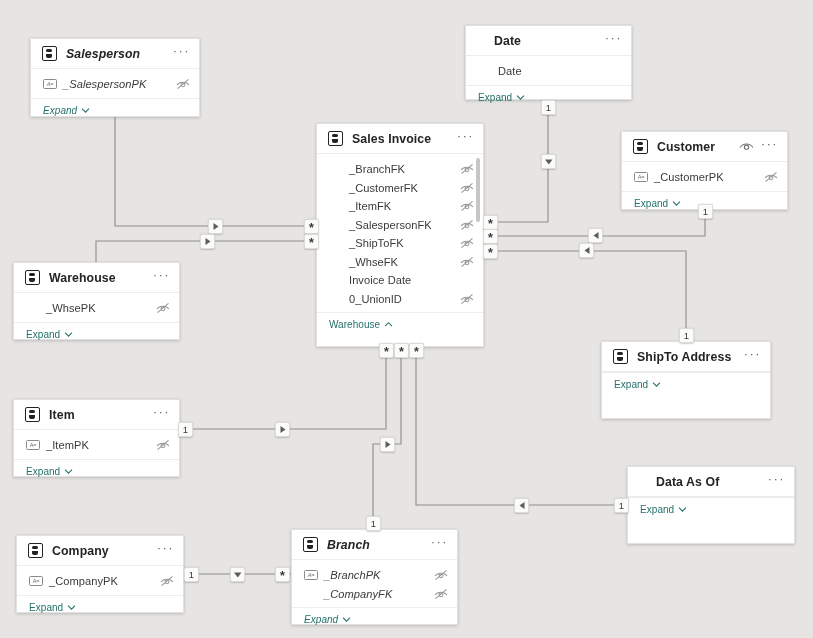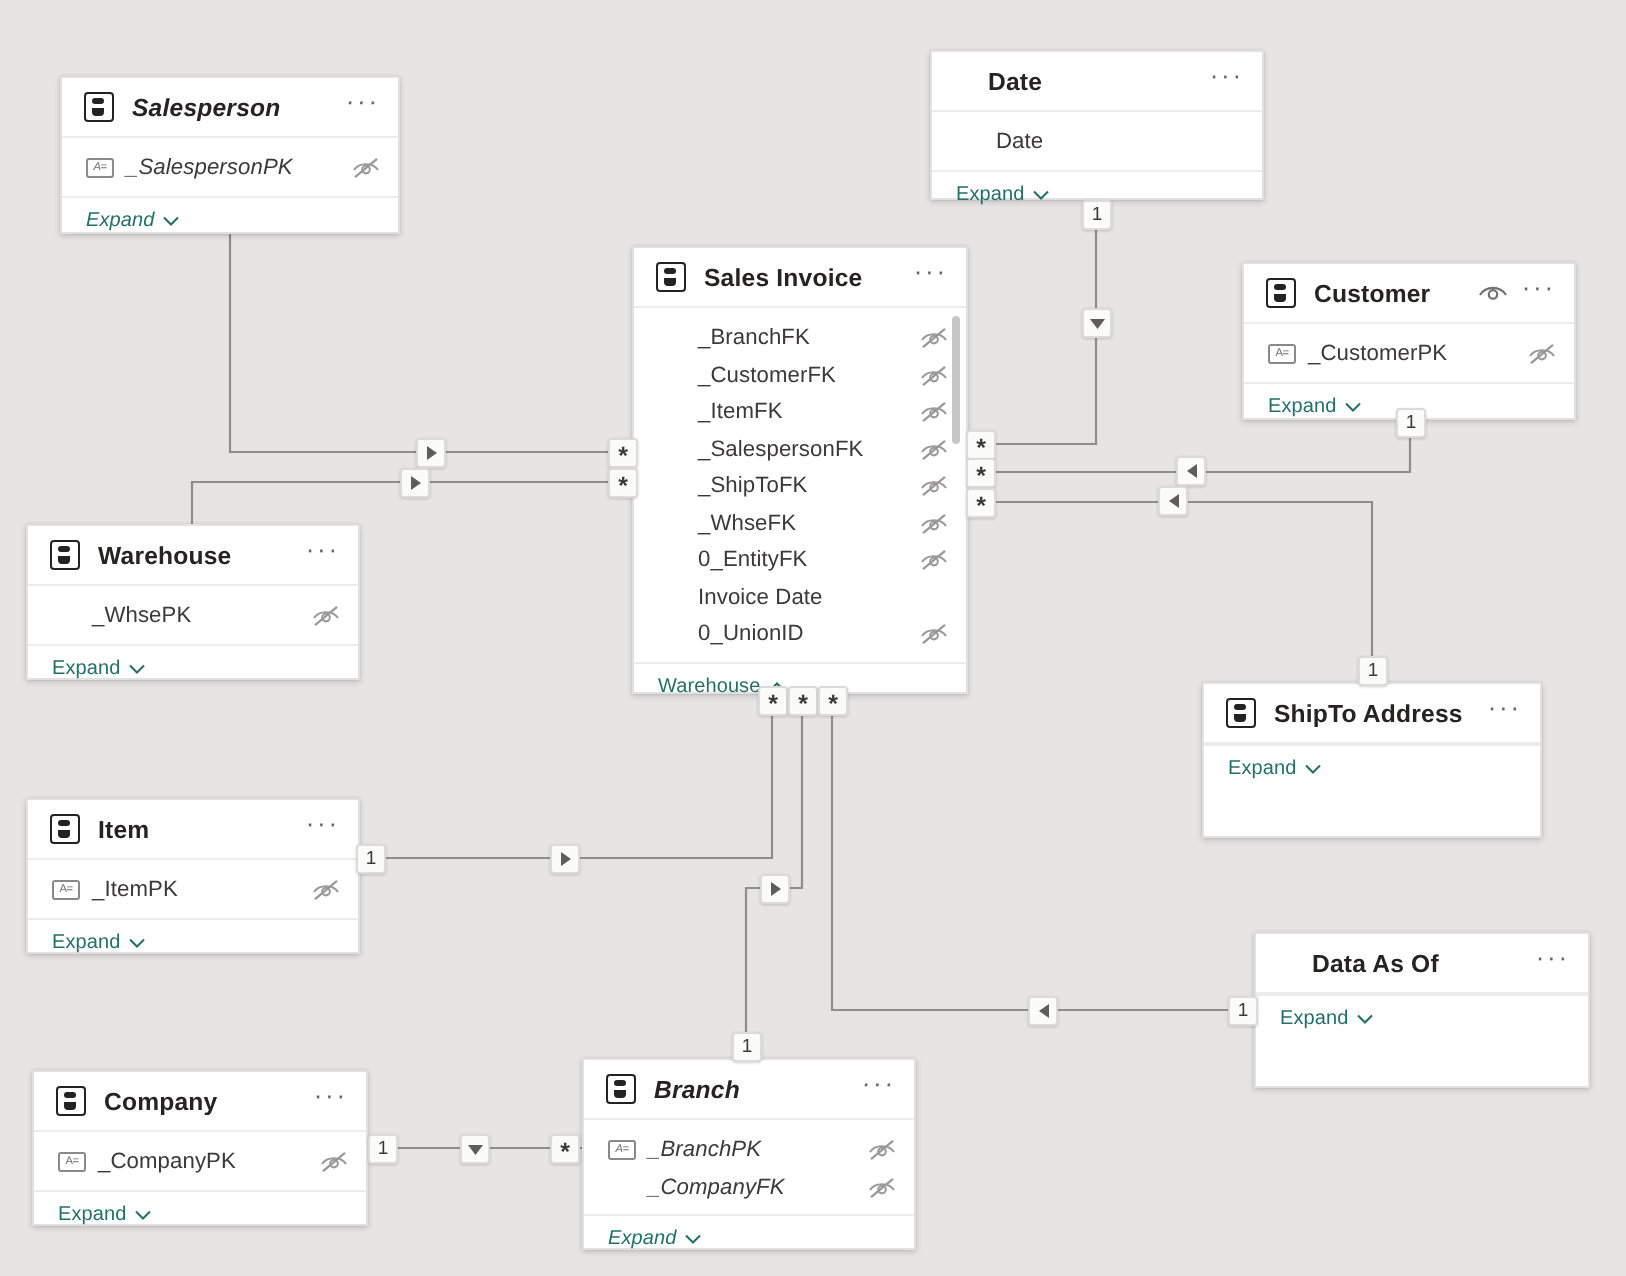--- a/index.html
+++ b/index.html
@@ -264,32 +264,20 @@
           <span class="eye-hid">
             <svg width="14" height="12" viewBox="0 0 14 12">
               <path d="M1 7 C3.5 3.2 10.5 3.2 13 7" fill="none" stroke="#5e5d5b" stroke-width="1.05"></path>
               <circle cx="7" cy="6.8" r="1.9" fill="none" stroke="#5e5d5b" stroke-width="1.05"></circle>
               <line x1="1.5" y1="10.6" x2="12.5" y2="1.4" stroke="#5e5d5b" stroke-width="1.15"></line>
             </svg>
           </span>
         </div>
         <div class="frow">
           <span class="fico blank"></span>
-          <span class="fname">0_EntityFK</span>
-          <span class="fspacer"></span>
-          <span class="eye-hid">
-            <svg width="14" height="12" viewBox="0 0 14 12">
-              <path d="M1 7 C3.5 3.2 10.5 3.2 13 7" fill="none" stroke="#5e5d5b" stroke-width="1.05"></path>
-              <circle cx="7" cy="6.8" r="1.9" fill="none" stroke="#5e5d5b" stroke-width="1.05"></circle>
-              <line x1="1.5" y1="10.6" x2="12.5" y2="1.4" stroke="#5e5d5b" stroke-width="1.15"></line>
-            </svg>
-          </span>
-        </div>
-        <div class="frow">
-          <span class="fico blank"></span>
           <span class="fname">Invoice Date</span>
           <span class="fspacer"></span>
         </div>
         <div class="frow">
           <span class="fico blank"></span>
           <span class="fname">0_UnionID</span>
           <span class="fspacer"></span>
           <span class="eye-hid">
             <svg width="14" height="12" viewBox="0 0 14 12">
               <path d="M1 7 C3.5 3.2 10.5 3.2 13 7" fill="none" stroke="#5e5d5b" stroke-width="1.05"></path>

